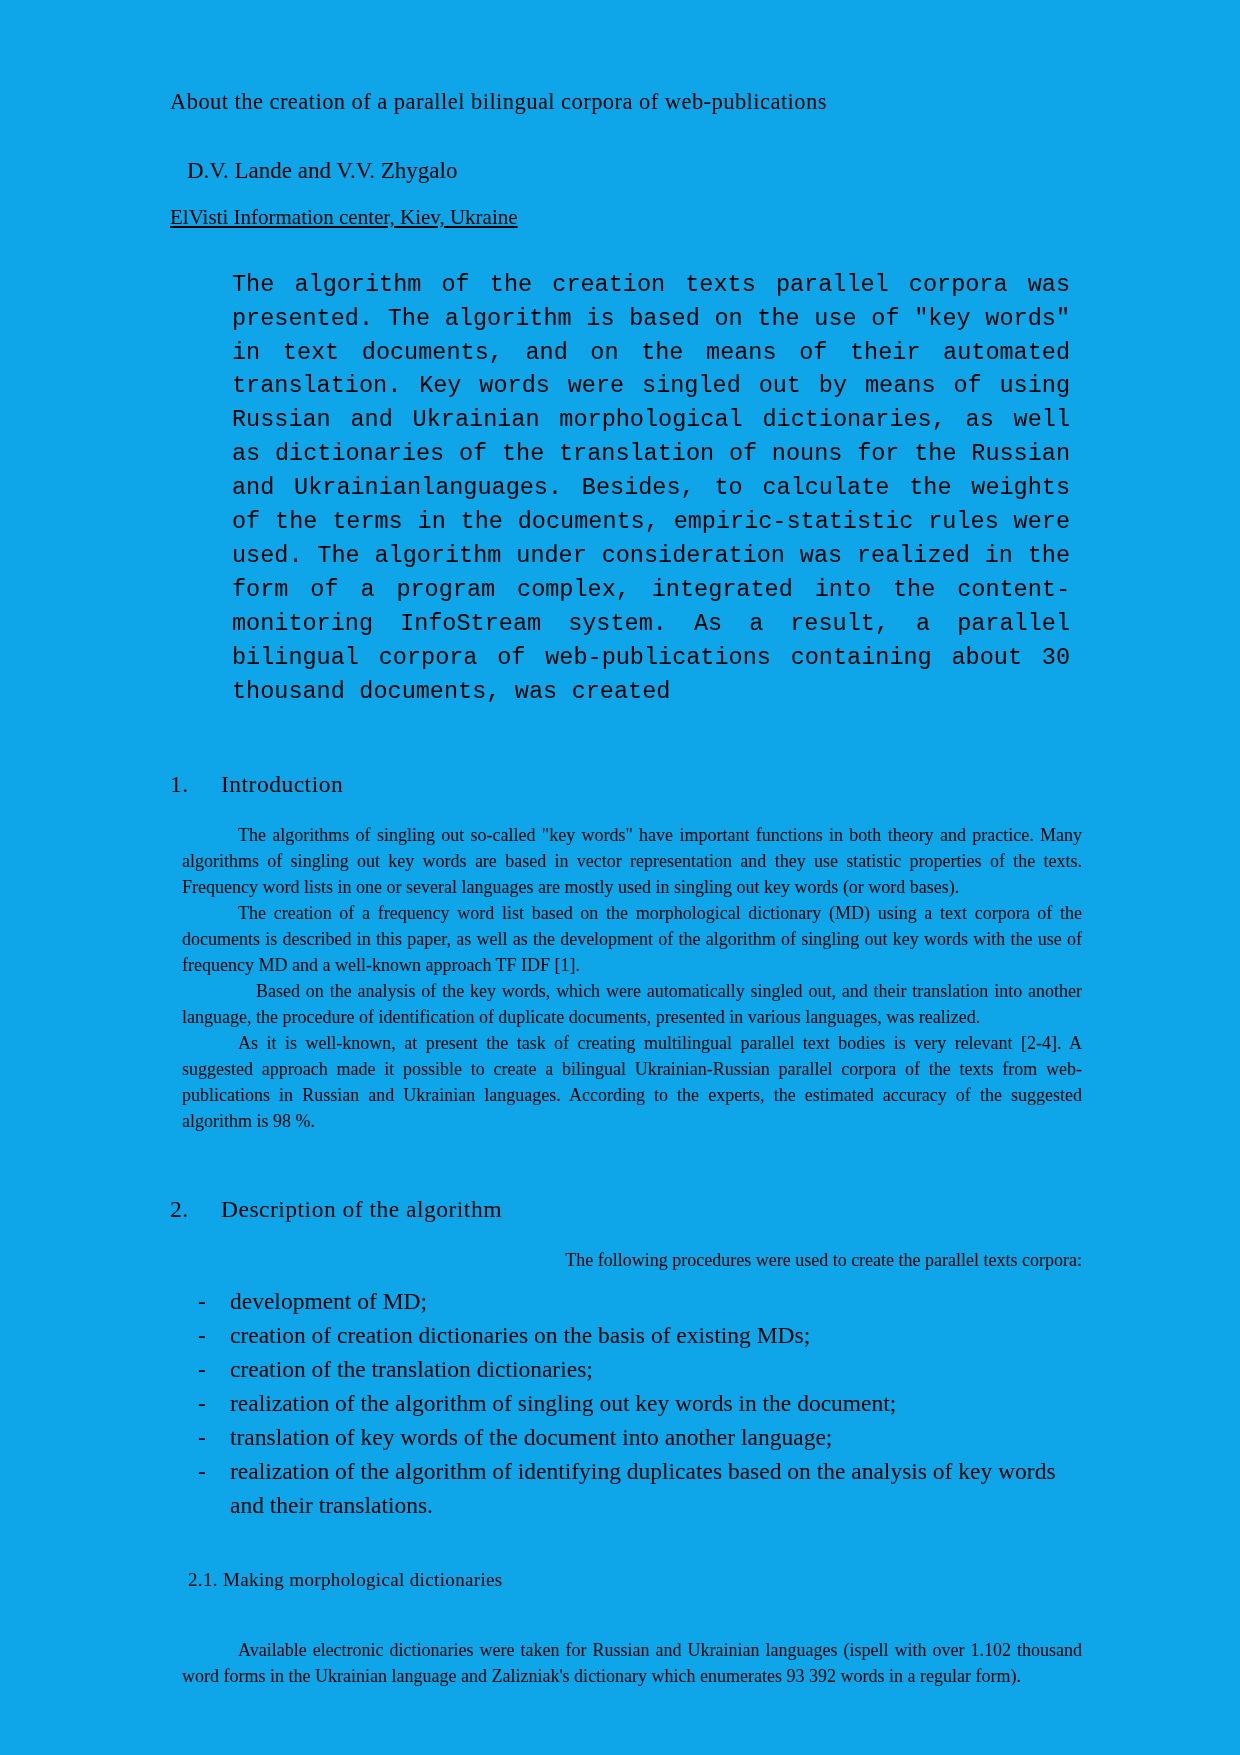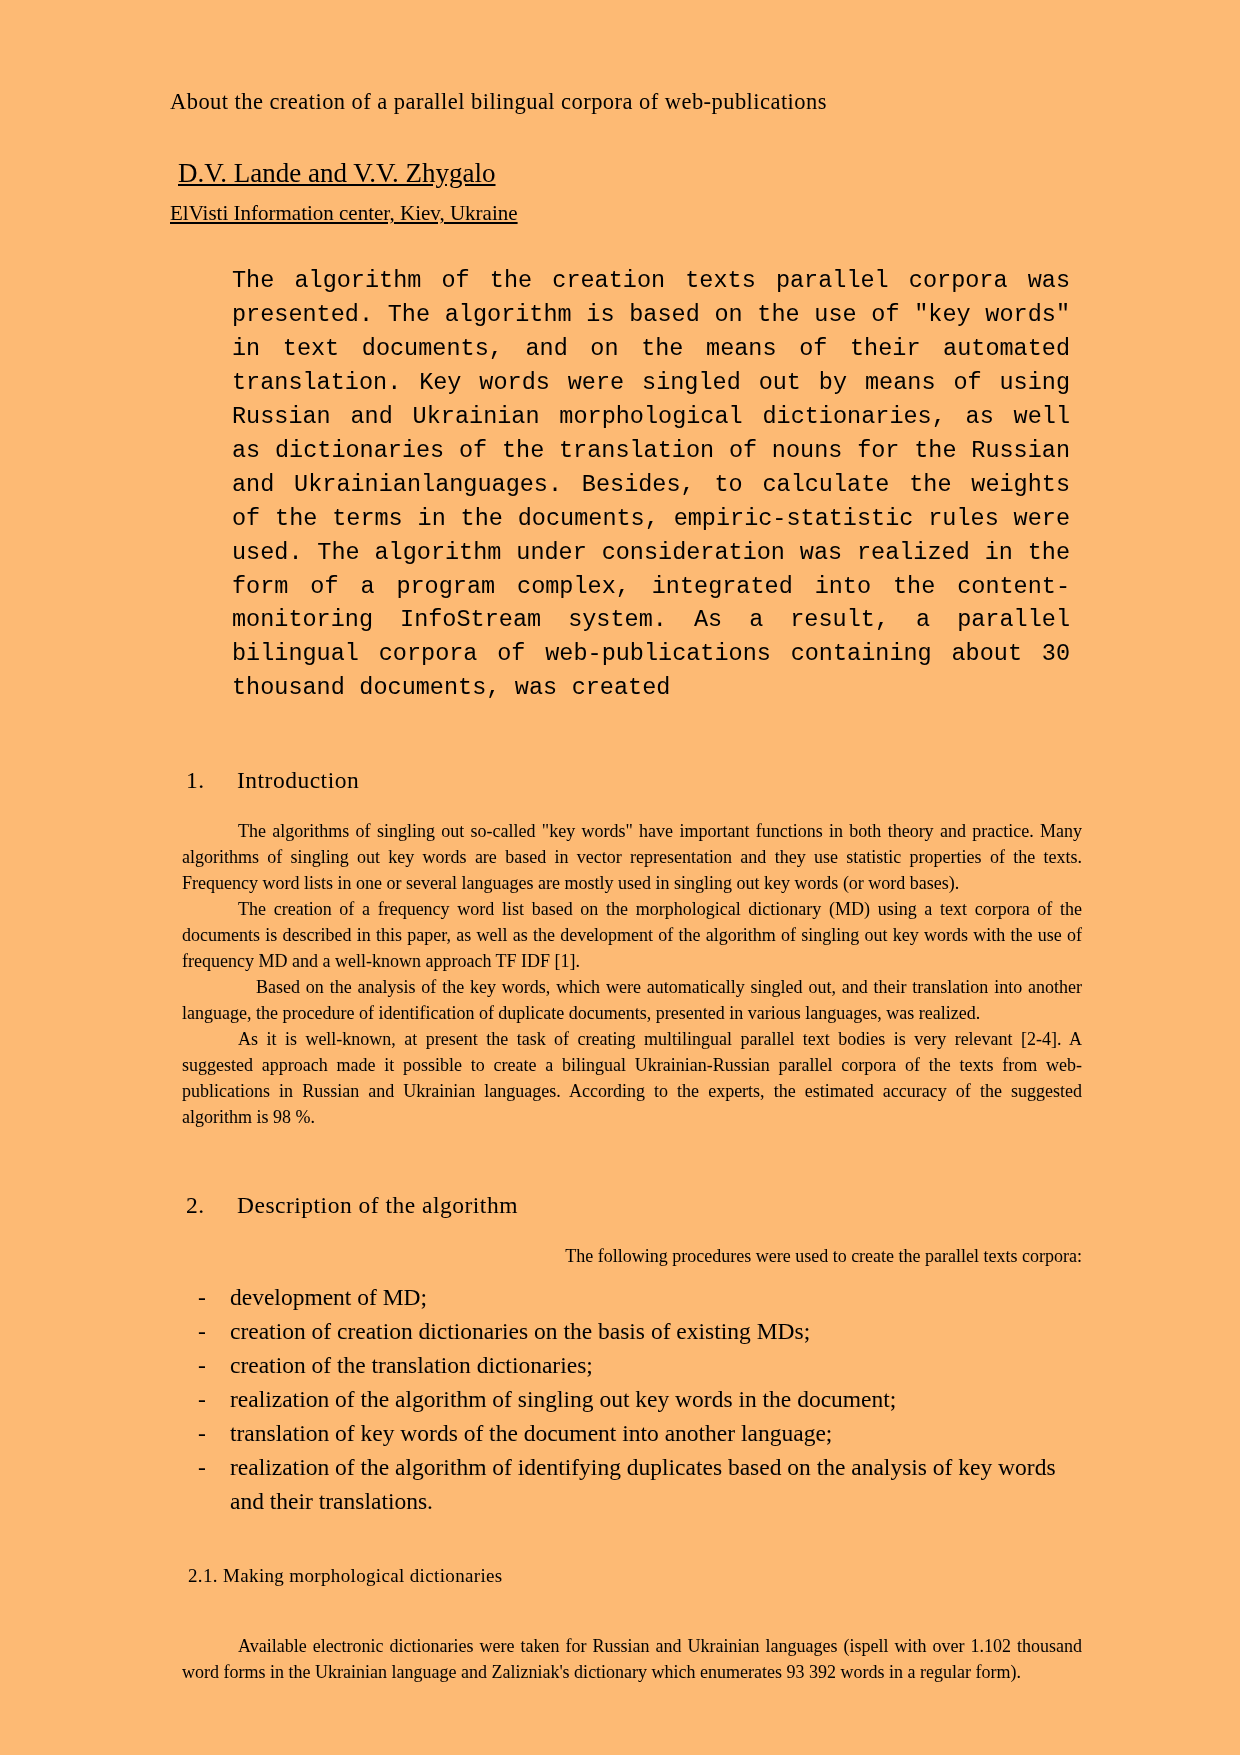--- a/index.html
+++ b/index.html
@@ -9,43 +9,42 @@
   }
   body {
     font-family: "Liberation Serif", "DejaVu Serif", serif;
     color: #000000;
   }
   .page {
     position: relative;
     width: 1240px;
     height: 1755px;
     margin: 0 auto;
-    background: #fdba74;
+    background: #0ea5e9;
     overflow: hidden;
     box-sizing: border-box;
     padding: 88px 170px 0 170px;
   }
   .inner {
     width: 900px;
   }
 
   
   .doc-title {
     font-size: 22.5px;
     line-height: 1.25;
     letter-spacing: 0.45px;
     font-weight: 400;
     margin: 0 0 40px 0;
     white-space: nowrap;
   }
   .author-line {
-    font-size: 27px;
+    font-size: 23px;
     line-height: 1.33;
-    margin: 8px;
-    text-decoration: underline;
+    margin: 17px;
   }
   .affiliation-line {
     font-size: 21px;
     line-height: 1.33;
     margin: 0 0 36px 0;
     text-decoration: underline;
   }
 
   
   .abstract {
@@ -56,21 +55,21 @@
     margin: 0 0 0 62px;
     width: 838px;
     word-spacing: 0.4px;
     font-family: Liberation Mono, monospace;
   }
 
   
   .section-heading {
     font-size: 23.5px;
     letter-spacing: 0.5px;
-    margin: 16px;
+    margin: 0;
     white-space: pre;
   }
   .heading-gap-before { margin-top: 62px; }
   .heading-gap-after  { margin-bottom: 24px; }
   .subsection-heading {
     font-size: 19px;
     letter-spacing: 0.35px;
     margin: 0;
     padding-left: 18px;
   }

